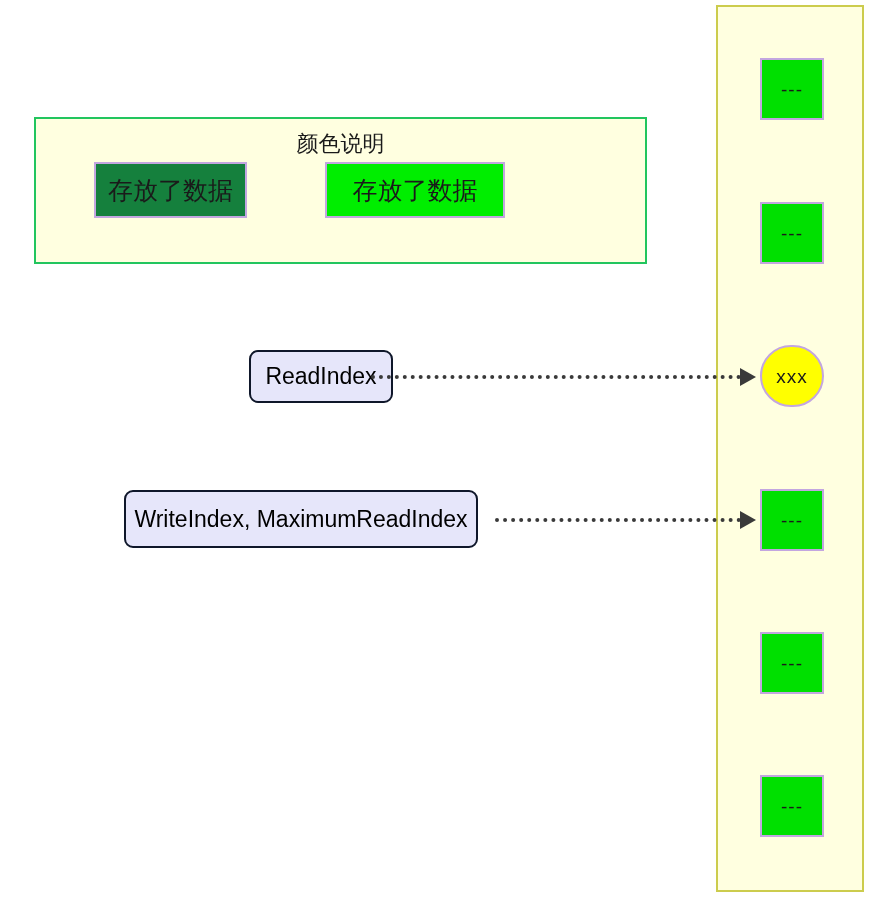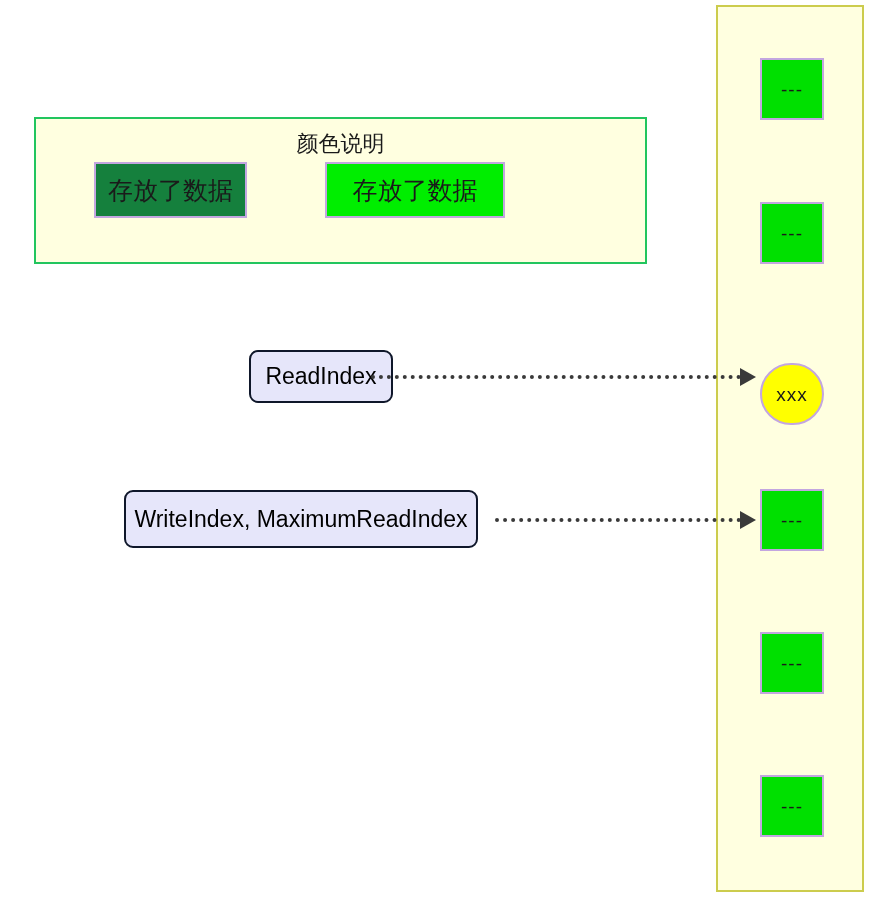--- a/index.html
+++ b/index.html
@@ -155,21 +155,21 @@
 </style>
 </head>
 <body>
 
 <div id="canvas">
 
   <div class="buffer-column"></div>
 
   <div class="cell empty" style="top:58px;">---</div>
   <div class="cell empty" style="top:202px;">---</div>
-  <div class="cell full" style="top:363px;border-radius:31px;">xxx</div>
+  <div class="cell full" style="top:345px;border-radius:31px;">xxx</div>
   <div class="cell empty" style="top:489px;">---</div>
   <div class="cell empty" style="top:632px;">---</div>
   <div class="cell empty" style="top:775px;">---</div>
 
   <div class="legend">
     <div class="legend-title">颜色说明</div>
     <div class="legend-swatch stored">存放了数据</div>
     <div class="legend-swatch not-stored">存放了数据</div>
   </div>
 

